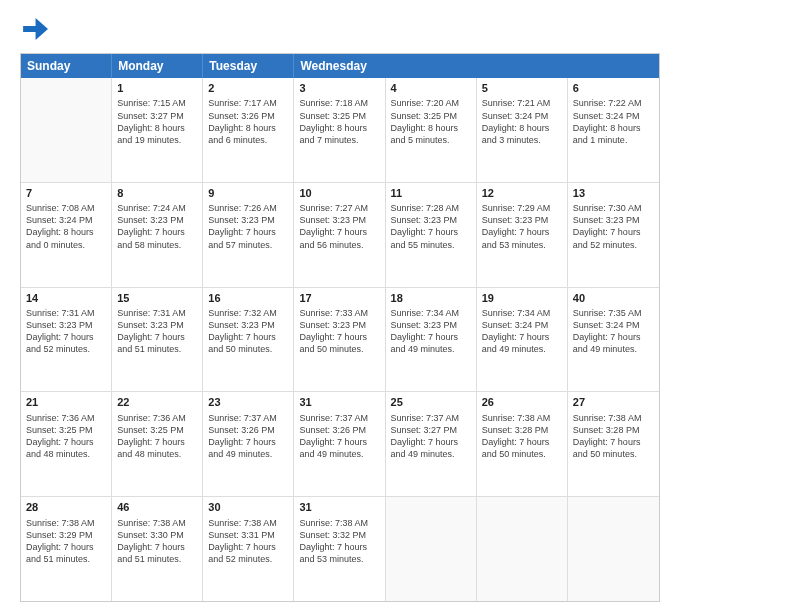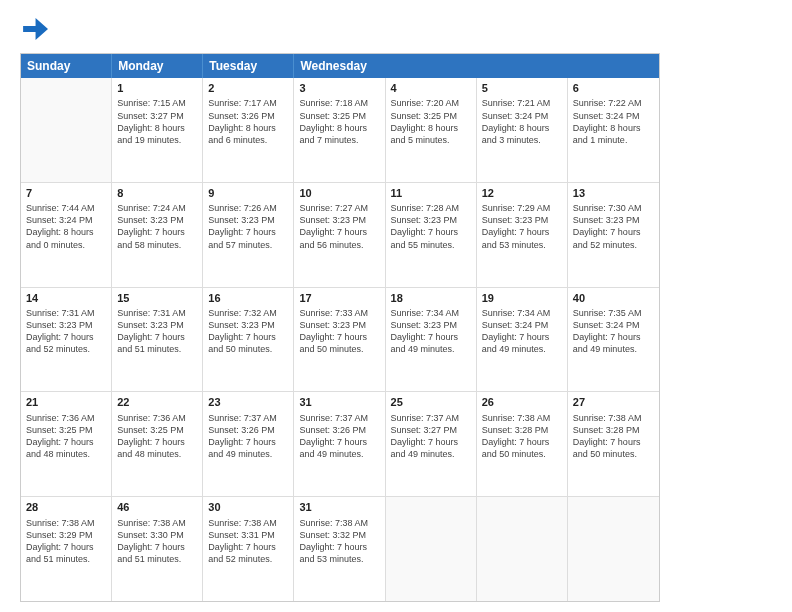--- a/index.html
+++ b/index.html
@@ -177,21 +177,21 @@
             <span class="day-num">6</span>
             <span class="cell-line">Sunrise: 7:22 AM</span>
             <span class="cell-line">Sunset: 3:24 PM</span>
             <span class="cell-line">Daylight: 8 hours</span>
             <span class="cell-line">and 1 minute.</span>
           </div>
         </div>
         <div class="cal-row">
           <div class="cal-cell">
             <span class="day-num">7</span>
-            <span class="cell-line">Sunrise: 7:44 AM</span>
+            <span class="cell-line">Sunrise: 7:08 AM</span>
             <span class="cell-line">Sunset: 3:24 PM</span>
             <span class="cell-line">Daylight: 8 hours</span>
             <span class="cell-line">and 0 minutes.</span>
           </div>
           <div class="cal-cell">
             <span class="day-num">8</span>
             <span class="cell-line">Sunrise: 7:24 AM</span>
             <span class="cell-line">Sunset: 3:23 PM</span>
             <span class="cell-line">Daylight: 7 hours</span>
             <span class="cell-line">and 58 minutes.</span>

